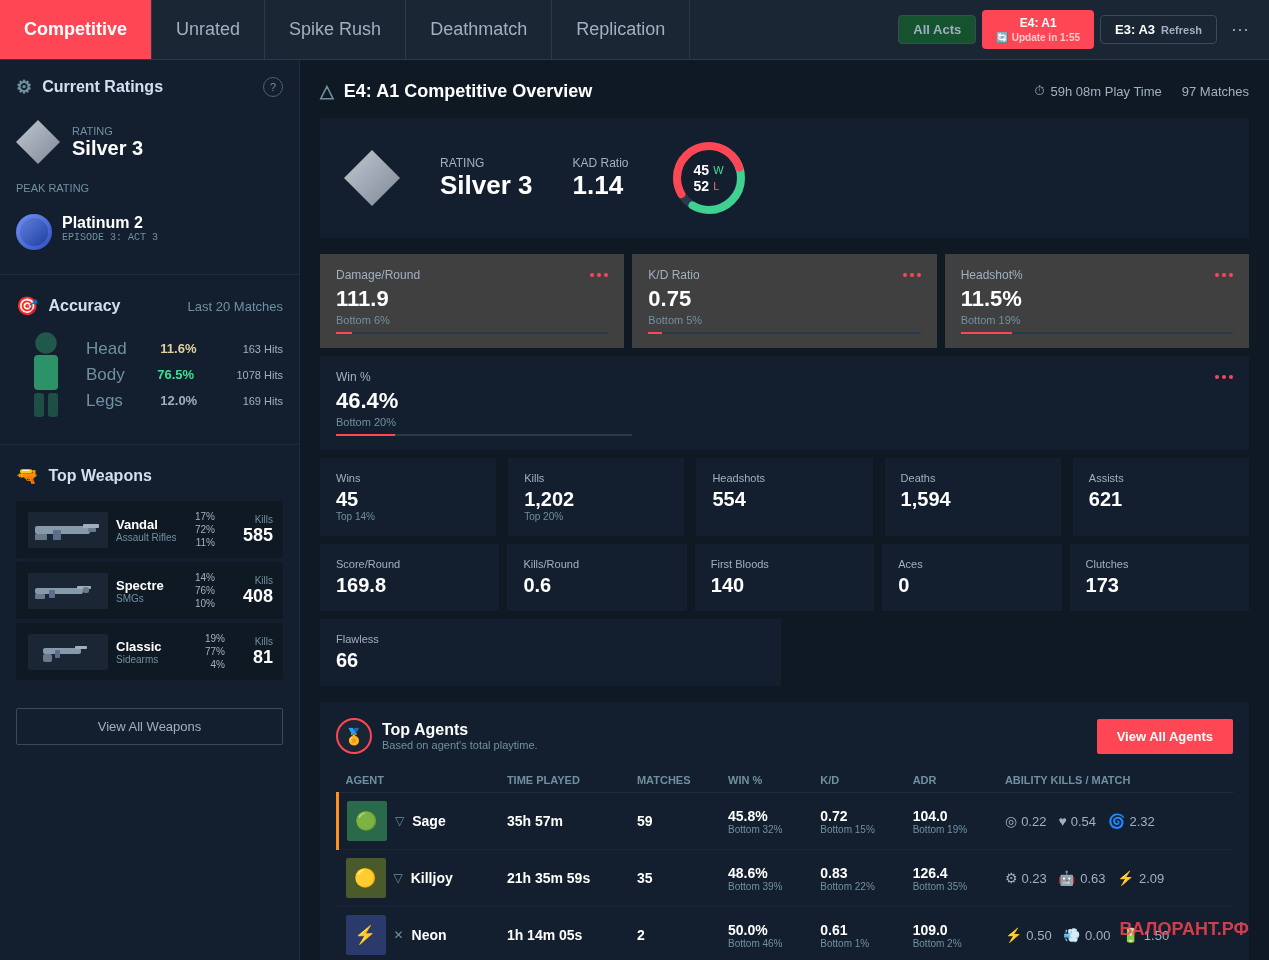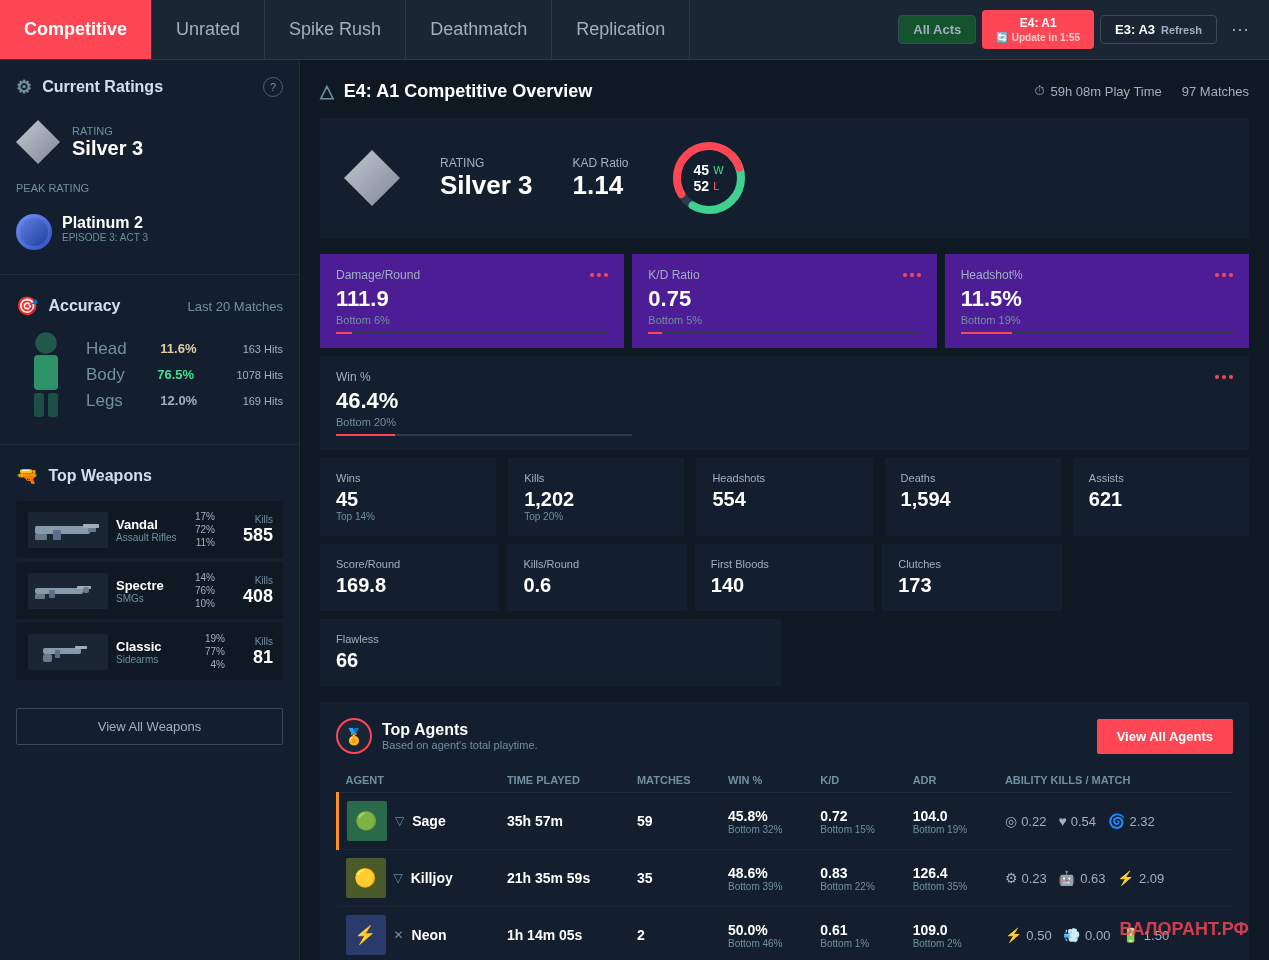--- a/index.html
+++ b/index.html
@@ -190,20 +190,21 @@
       border-radius: 50%;
     }
     .peak-info .peak-name {
       font-size: 16px;
       font-weight: bold;
       color: #fff;
     }
     .peak-info .peak-sub {
       font-size: 10px;
       color: #7090a0;
+      font-family: Liberation Mono, monospace;
     }
 
     .divider {
       height: 1px;
       background: #1e2d3d;
       margin: 8px 0;
     }
 
     .accuracy-section {
       padding: 12px 16px;
@@ -477,21 +478,21 @@
     .loss-letter { color: #ff6070; font-size: 11px; }
 
     
     .stats-grid {
       display: grid;
       grid-template-columns: repeat(3, 1fr);
       gap: 8px;
       margin-bottom: 8px;
     }
     .stat-card {
-      background: #4c1d95;
+      background: #404040;
       padding: 14px 16px;
       position: relative;
     }
     .stat-card-header {
       display: flex;
       align-items: center;
       justify-content: space-between;
       margin-bottom: 4px;
     }
     .stat-card-label {
@@ -1071,20 +1072,24 @@
       </div>
       <div class="stat-card-2">
         <div class="stat2-label">Kills/Round</div>
         <div class="stat2-value">0.6</div>
       </div>
       <div class="stat-card-2">
         <div class="stat2-label">First Bloods</div>
         <div class="stat2-value">140</div>
       </div>
       <div class="stat-card-2">
+        <div class="stat2-label">Aces</div>
+        <div class="stat2-value">0</div>
+      </div>
+      <div class="stat-card-2">
         <div class="stat2-label">Clutches</div>
         <div class="stat2-value">173</div>
       </div>
     </div>
 
     <div class="stats-grid-4">
       <div class="stat-card-2">
         <div class="stat2-label">Flawless</div>
         <div class="stat2-value">66</div>
       </div>

